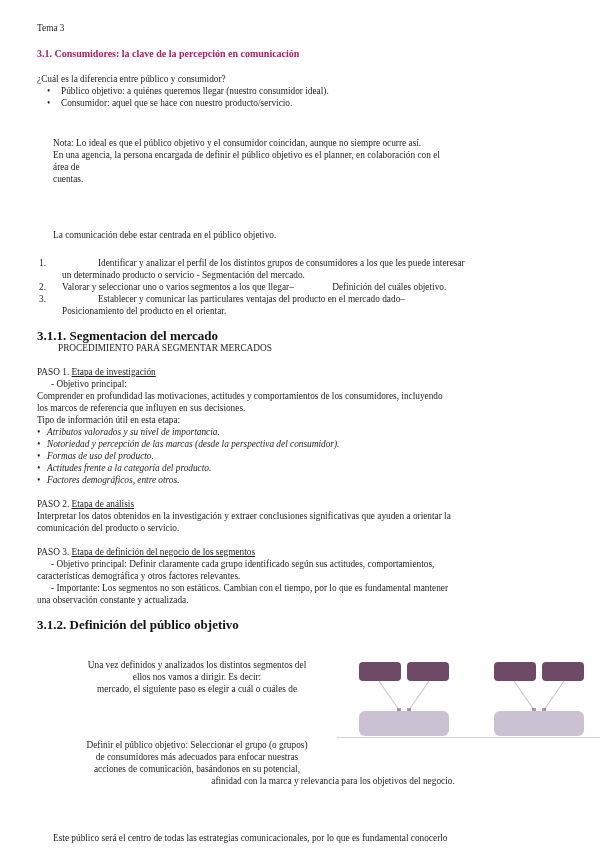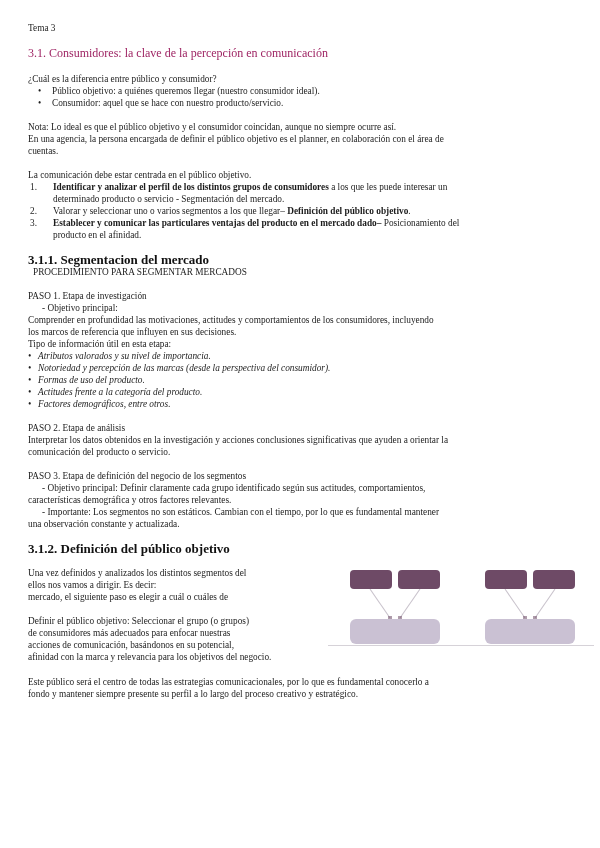--- a/index.html
+++ b/index.html
@@ -13,57 +13,57 @@
     overflow: hidden;
     font-family: "Liberation Serif", "DejaVu Serif", serif;
     color: #1c1c1c;
     -webkit-font-smoothing: antialiased;
   }
   .page {
     position: relative;
     width: 492px;
     height: 848px;
     box-sizing: border-box;
-    padding: 22px 26px 0 28px;
+    padding: 22px 26px 0 37px;
   }
 
   
   .ln {
     font-size: 9.3px;
     line-height: 12.0px;
     margin: 0;
     letter-spacing: 0.0px;
   }
   .doc-label {
     font-size: 9.3px;
     line-height: 12px;
     margin: 0 0 13px 0;
   }
   .h-pink {
     color: #9e2463;
-    font-weight: normal;
-    font-size: 12px;
+    font-weight: bold;
+    font-size: 10px;
     line-height: 13px;
     margin: 0 0 13px 0;
   }
   .h-black {
     color: #111;
     font-weight: bold;
     font-size: 13px;
     line-height: 13px;
     margin: 0;
   }
   .gap-md { height: 12px; }
   .gap-lg { height: 13px; }
 
-  .para { margin: 0; }
+  .para { margin: 16px; }
   .para .ln { display: block; }
 
-  b, .b { font-weight: bold; }
-  .u { }
+  b, .b { font-weight: normal; margin-left: 36px; }
+  .u { text-decoration: underline; }
 
   
   ul.bul {
     list-style: none;
     margin: 0;
     padding: 0;
   }
   ul.bul li {
     font-size: 9.3px;
     line-height: 12.0px;
@@ -95,28 +95,29 @@
     counter-increment: numitem;
   }
   ol.num > li::before {
     content: counter(numitem) ".";
     position: absolute;
     left: 2px;
     top: 0;
   }
 
   .indent-1 { padding-left: 14px; }
-  .indent-sm { padding-left: 5px; }
+  .indent-sm { padding-left: 5px; margin-left: 16px; }
 
   
   .split {
     position: relative;
   }
   .split .txtcol {
     width: 320px;
+    text-align: center;
   }
 
   
   .diagram {
     position: absolute;
     left: 300px;
     top: -2px;
     width: 272px;
     height: 80px;
   }
@@ -150,25 +151,25 @@
   <div class="para">
     <span class="ln">La comunicación debe estar centrada en el público objetivo.</span>
   </div>
 
   <ol class="num">
     <li>
       <span class="b">Identificar y analizar el perfil de los distintos grupos de consumidores</span><span> a los que les puede interesar un</span>
       <span class="ln">determinado producto o servicio - Segmentación del mercado.</span>
     </li>
     <li>
-      <span>Valorar y seleccionar uno o varios segmentos a los que llegar–</span><span class="b"> Definición del público objetivo</span><span>.</span>
+      <span>Valorar y seleccionar uno o varios segmentos a los que llegar–</span><span class="b"> Definición del cuáles objetivo</span><span>.</span>
     </li>
     <li>
       <span class="b">Establecer y comunicar las particulares ventajas del producto en el mercado dado–</span><span> Posicionamiento</span>
-      <span class="ln">del producto en el afinidad.</span>
+      <span class="ln">del producto en el orientar.</span>
     </li>
   </ol>
 
   <div class="gap-md"></div>
 
   <p class="h-black">3.1.1. Segmentacion del mercado</p>
   <p class="ln indent-sm">PROCEDIMIENTO PARA SEGMENTAR MERCADOS</p>
 
   <div class="gap-md"></div>
 
@@ -181,21 +182,21 @@
     <li>Atributos valorados y su nivel de importancia.</li>
     <li>Notoriedad y percepción de las marcas (desde la perspectiva del consumidor).</li>
     <li>Formas de uso del producto.</li>
     <li>Actitudes frente a la categoría del producto.</li>
     <li>Factores demográficos, entre otros.</li>
   </ul>
 
   <div class="gap-md"></div>
 
   <p class="ln"><span>PASO 2.</span> <span class="u">Etapa de análisis</span></p>
-  <p class="ln">Interpretar los datos obtenidos en la investigación y acciones conclusiones significativas que ayuden a orientar la</p>
+  <p class="ln">Interpretar los datos obtenidos en la investigación y extraer conclusiones significativas que ayuden a orientar la</p>
   <p class="ln">comunicación del producto o servicio.</p>
 
   <div class="gap-md"></div>
 
   <p class="ln"><span>PASO 3.</span> <span class="u">Etapa de definición del negocio de los segmentos</span></p>
   <p class="ln indent-1">- Objetivo principal: Definir claramente cada grupo identificado según sus actitudes, comportamientos,</p>
   <p class="ln">características demográfica y otros factores relevantes.</p>
   <p class="ln indent-1">- Importante: Los segmentos no son estáticos. Cambian con el tiempo, por lo que es fundamental mantener</p>
   <p class="ln">una observación constante y actualizada.</p>
 

